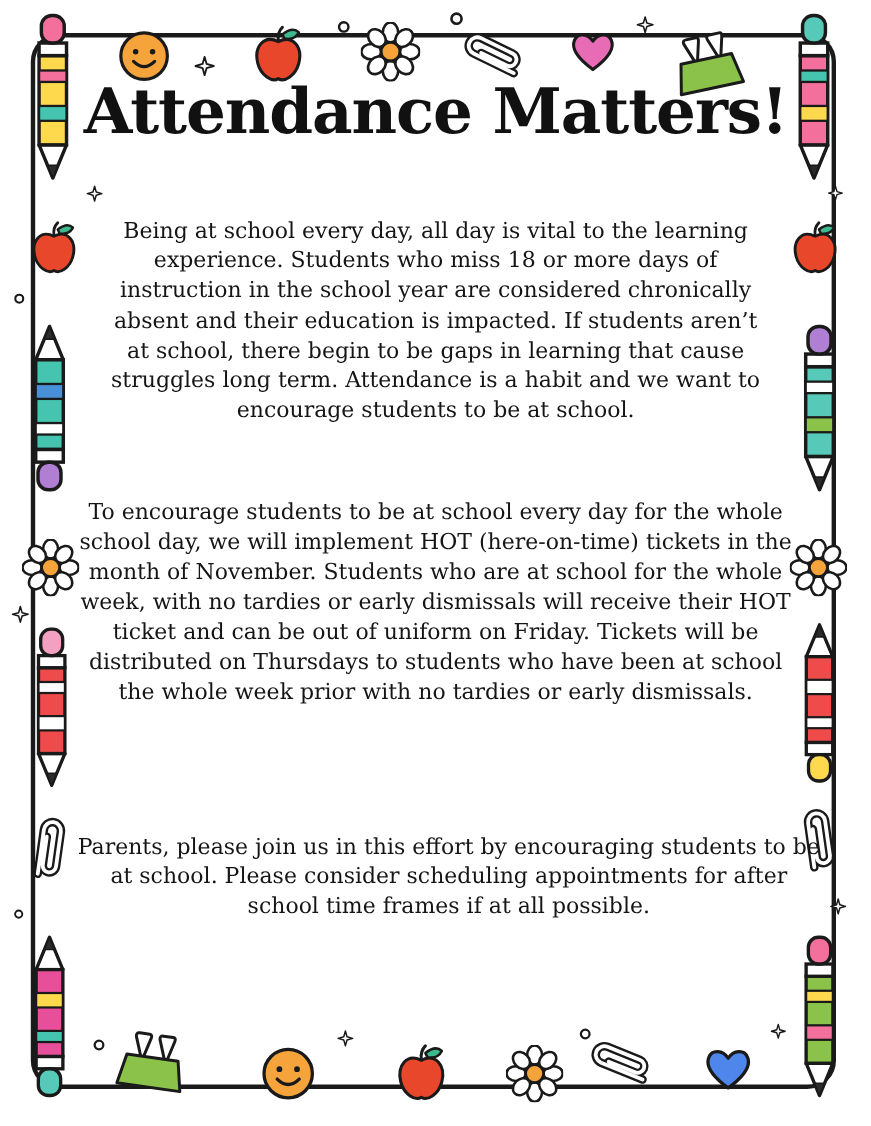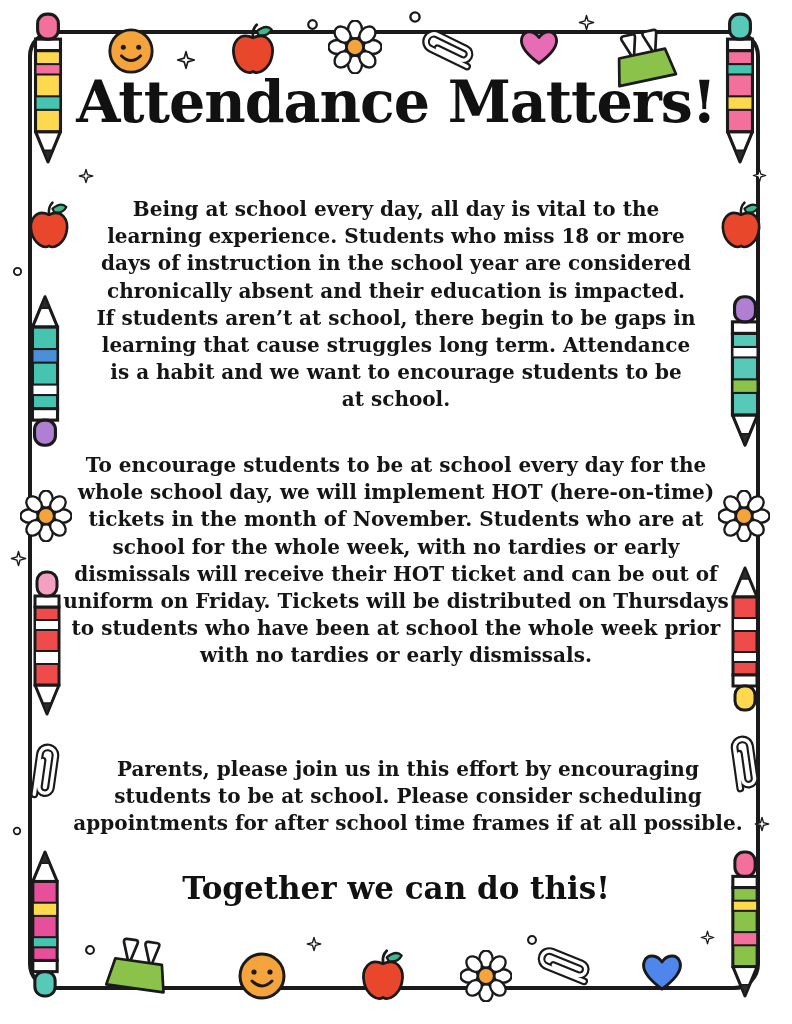--- a/index.html
+++ b/index.html
@@ -10,21 +10,21 @@
   .border-frame {
     position:absolute; left:28px; top:30px; width:732px; height:960px;
     border:4px solid #1a1a1a; border-radius:26px; box-sizing:border-box;
   }
   .page-title {
     position:absolute; left:0; right:0; top:68px; margin:0;
     text-align:center; font-size:57px; font-weight:bold; color:#111111;
     letter-spacing:-1px;
   }
   .para {
-    position:absolute; margin:0; text-align:center; font-weight:bold;
+    position:absolute; margin:0; text-align:center; font-weight:normal;
     font-size:20px; line-height:1.36; color:#151515;
   }
   .p1 { top:196px; left:96px;  width:600px; }
   .p2 { top:452px; left:62px;  width:668px; }
   .p3 { top:732px; left:70px;  width:676px;margin-top:24px; }
   .closing {
     position:absolute; top:870px; left:0; right:0; text-align:center;
     font-size:31px; font-weight:bold; color:#111111;
   }
   .deco { position:absolute; transform-origin:50% 50%; }
@@ -298,15 +298,14 @@
         </svg>
       </div>
     </div>
 
   <h1 class="page-title">Attendance Matters!</h1>
 
   <p class="para p1">Being at school every day, all day is vital to the learning experience. Students who miss 18 or more days of instruction in the school year are considered chronically absent and their education is impacted. If students aren’t at school, there begin to be gaps in learning that cause struggles long term. Attendance is a habit and we want to encourage students to be at school.</p>
   <p class="para p2">To encourage students to be at school every day for the whole school day, we will implement HOT (here-on-time) tickets in the month of November. Students who are at school for the whole week, with no tardies or early dismissals will receive their HOT ticket and can be out of uniform on Friday. Tickets will be distributed on Thursdays to students who have been at school the whole week prior with no tardies or early dismissals.</p>
   <p class="para p3">Parents, please join us in this effort by encouraging students to be at school. Please consider scheduling appointments for after school time frames if at all possible.</p>
 
-  <div class="closing">Together we can do this!</div>
 
 </div>
 
 </body></html>

